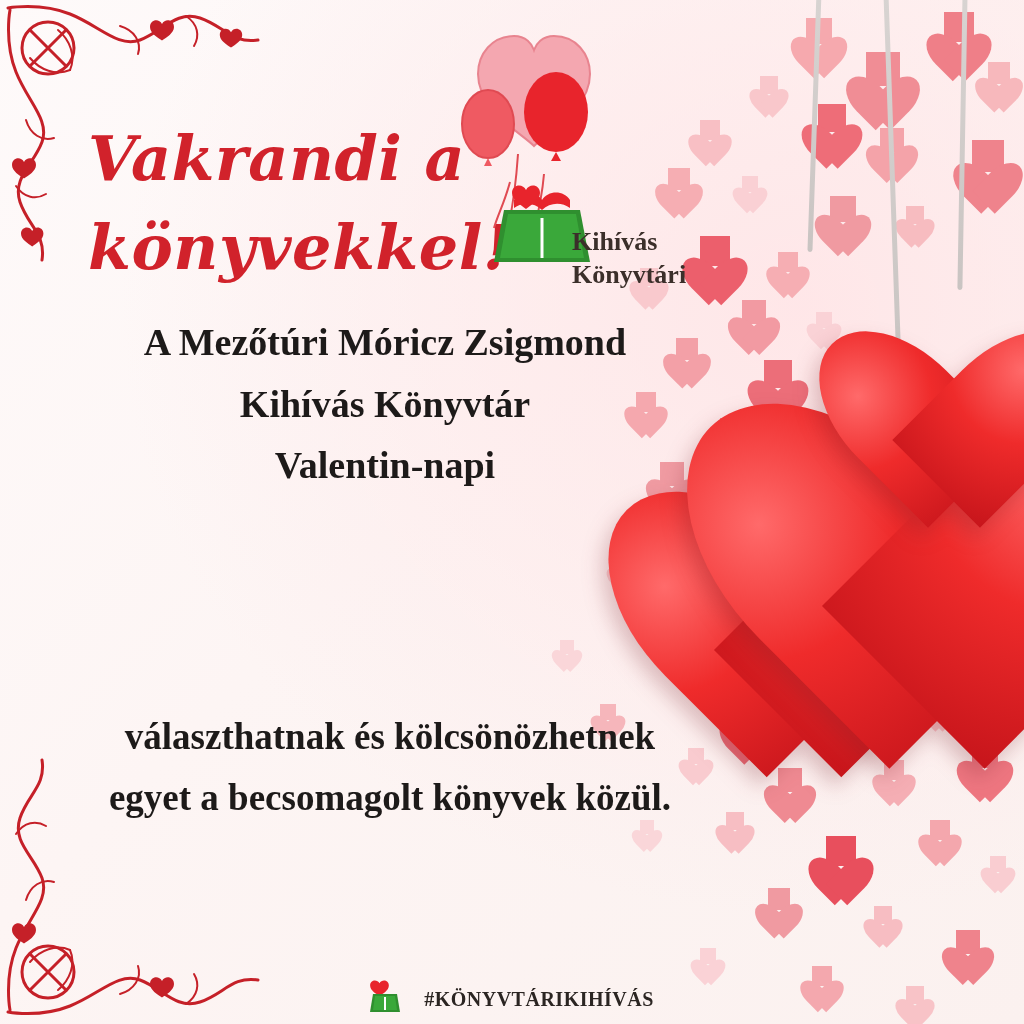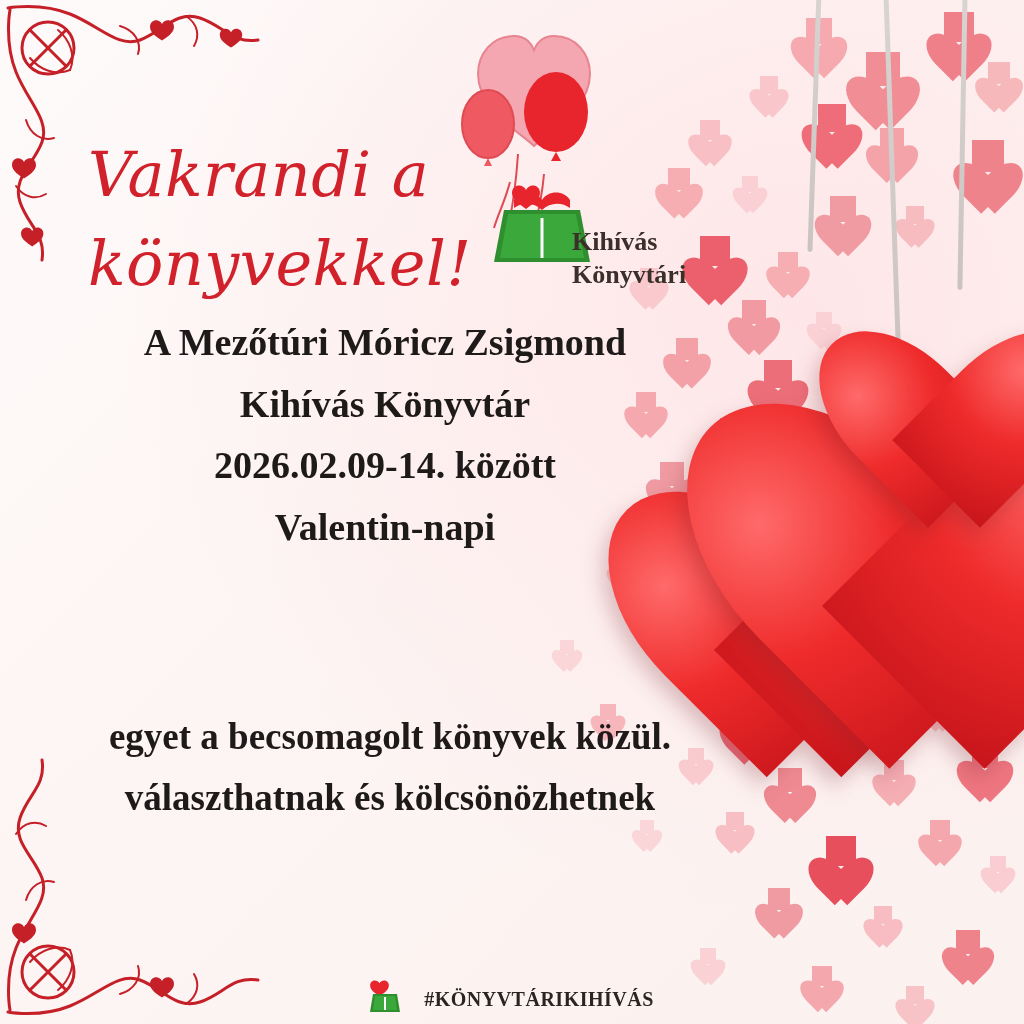--- a/index.html
+++ b/index.html
@@ -90,25 +90,25 @@
     position: absolute;
     pointer-events: none;
   }
   .corner.tl { top: 0; left: 0; }
   .corner.bl { bottom: 0; left: 0; }
 
   
   .headline {
     position: absolute;
     left: 88px;
-    top: 88px;
+    top: 72px;
     width: 420px;
     font-family: "DejaVu Serif", serif;
     font-style: italic;
-    font-weight: normal;
+    font-weight: bold;
     font-size: 62px;
     line-height: 1.45;
     color: #d1222b;
     letter-spacing: 0.5px;
   }
   .headline .l2 { display: block; }
 
   
   .logo {
     position: absolute;
@@ -337,27 +337,26 @@
     </svg>
     <div class="logo-text">
       <div>Kihívás</div>
       <div>Könyvtári</div>
     </div>
   </div>
 
   <div class="block1">
     <p>A Mezőtúri Móricz Zsigmond</p>
     <p>Kihívás Könyvtár</p>
-    <p>2026.02.09-14. között</p>
     <p>Valentin-napi</p>
   </div>
 
   <div class="block2">
+    <p>választhatnak és kölcsönözhetnek</p>
     <p>egyet a becsomagolt könyvek közül.</p>
-    <p>választhatnak és kölcsönözhetnek</p>
   </div>
 
   <div class="footer">
     <span>
       <svg width="30" height="34" viewBox="0 0 30 34" aria-hidden="true">
         <path d="M9 6 c3 -6 13 -5 13 3 c0 7 -8 11 -13 15 c-5 -4 -13 -8 -13 -15 c0 -8 10 -9 13 -3 z" fill="#e8242c" transform="translate(3,-1) scale(0.72)"></path>
         <path d="M3 14 l24 0 l3 18 l-30 0 z" fill="#2f8f2f"></path>
         <path d="M5 16 l20 0 l2 14 l-24 0 z" fill="#3aa83a"></path>
         <path d="M15 17 l0 13" stroke="#ffffff" stroke-width="2"></path>
       </svg>

